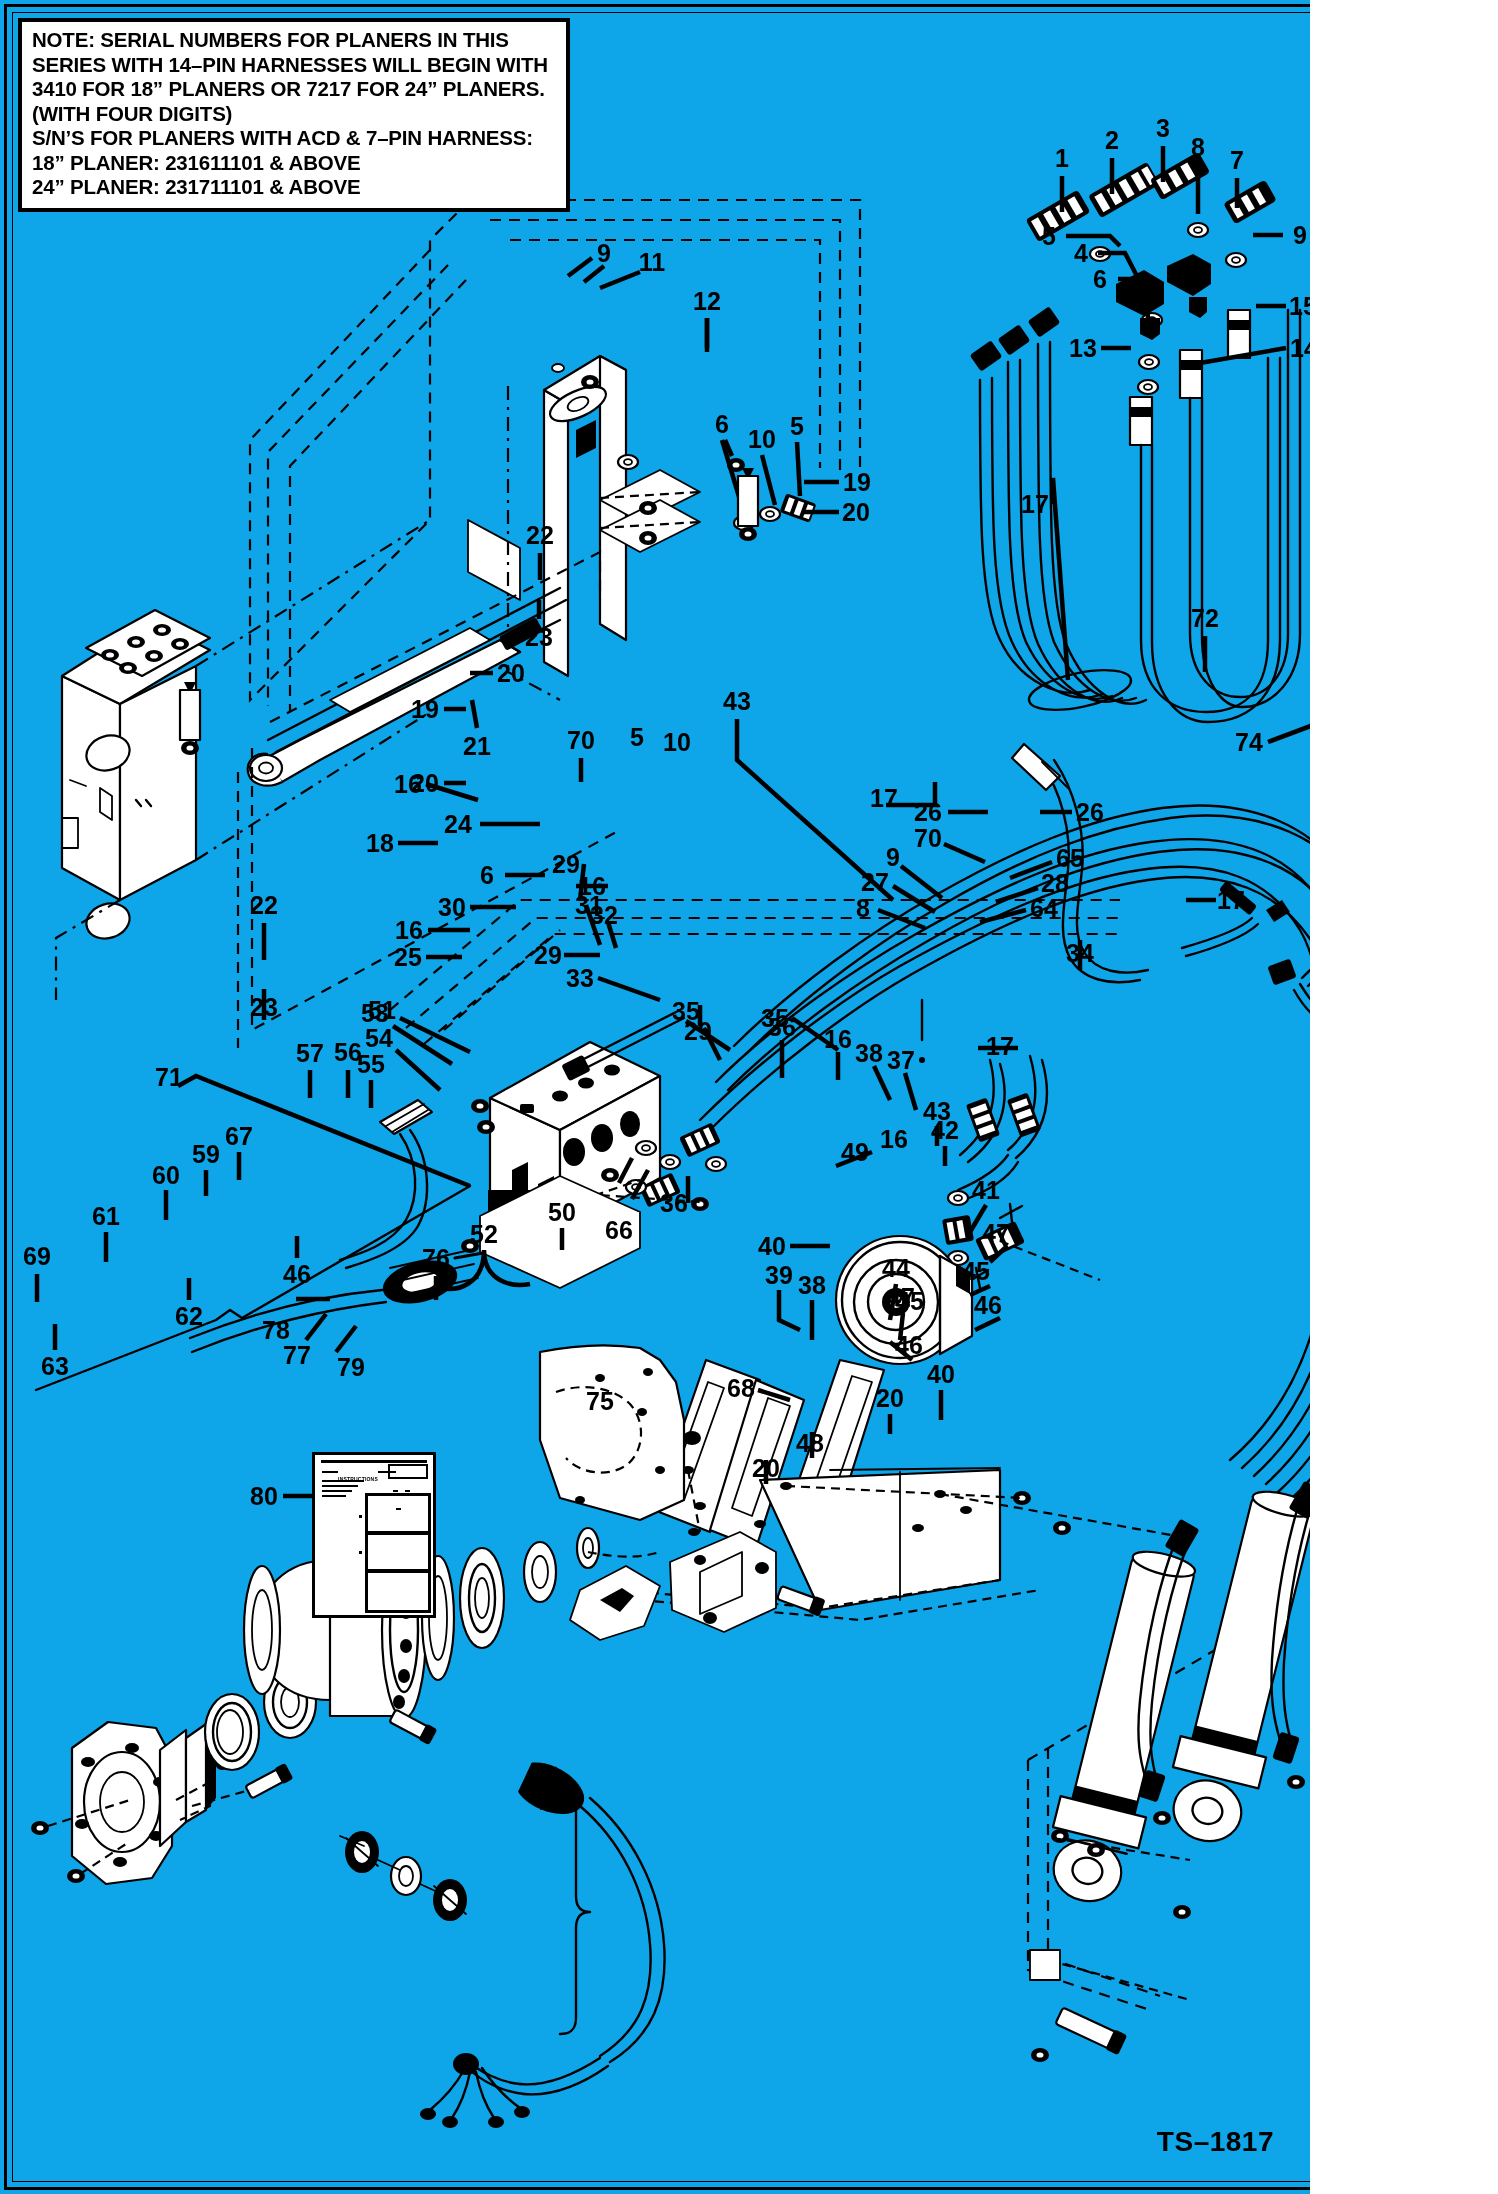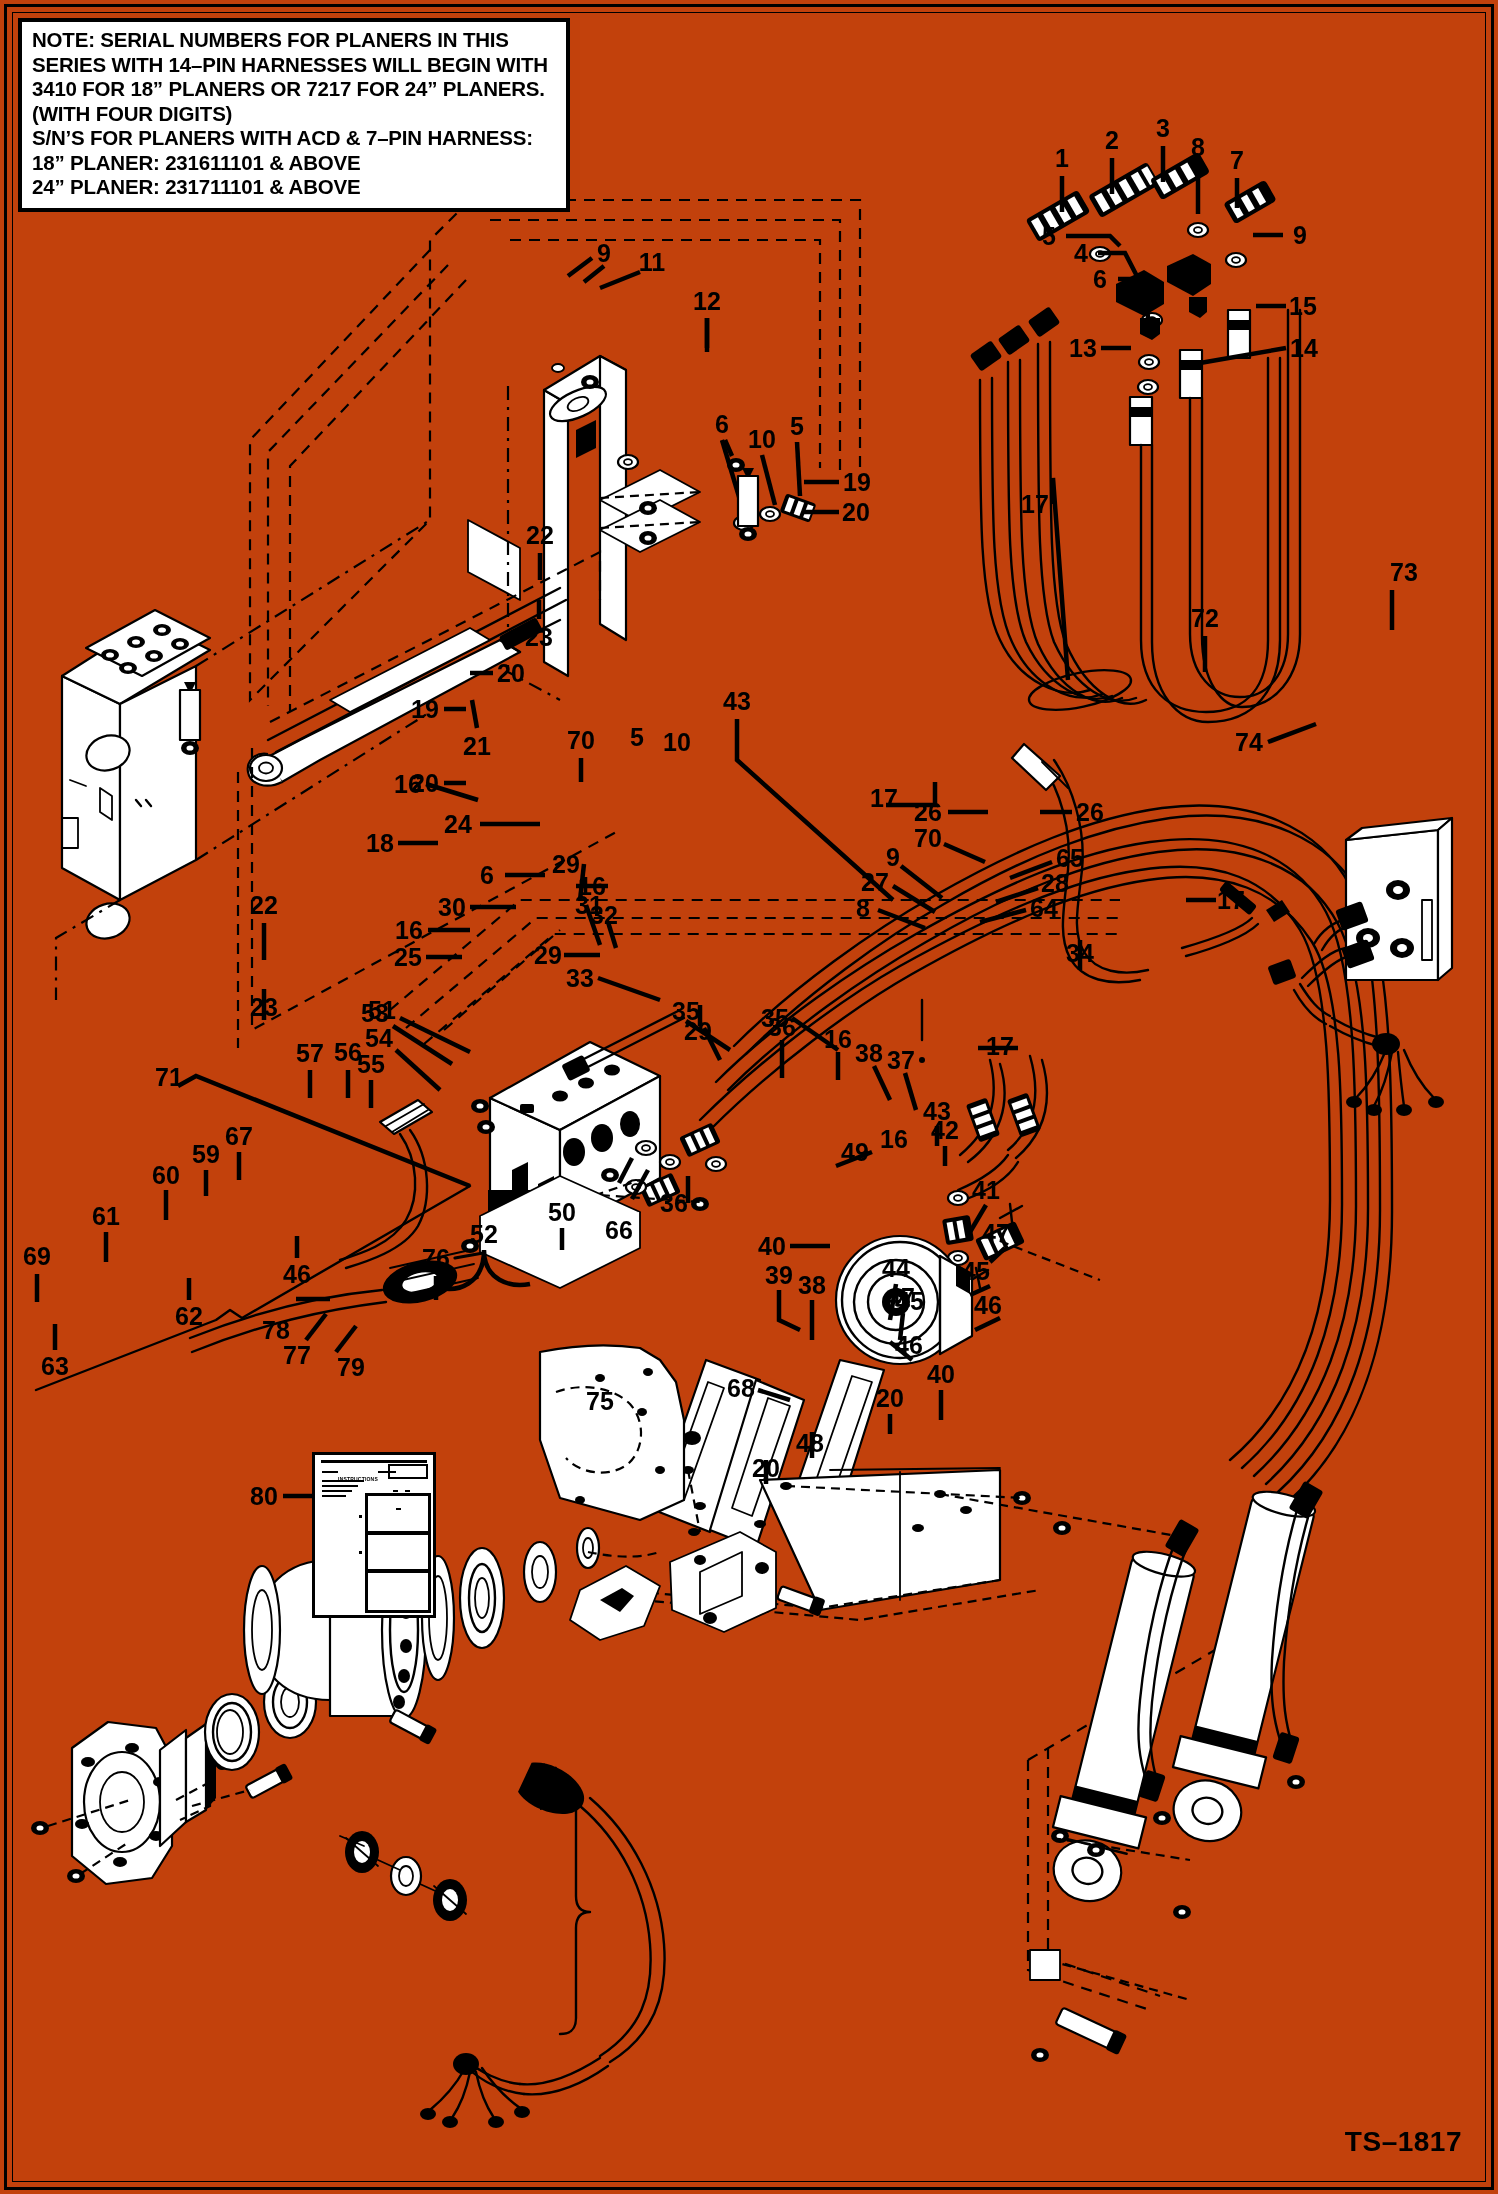--- a/index.html
+++ b/index.html
@@ -6,23 +6,23 @@
   html, body {
     margin: 0;
     padding: 0;
     background: #ffffff;
   }
   body {
     font-family: "Liberation Sans", sans-serif;
   }
   #page {
     position: relative;
-    width: 1498px;
+    width: 1310px;
     height: 2194px;
-    background: #c2410c;
+    background: #0ea5e9;
     overflow: hidden;
     text-decoration: underline;
   }
   
   #frame-outer {
     position: absolute;
     left: 4px; top: 4px;
     width: 1490px; height: 2186px;
     border: 3px solid #000;
     box-sizing: border-box;

